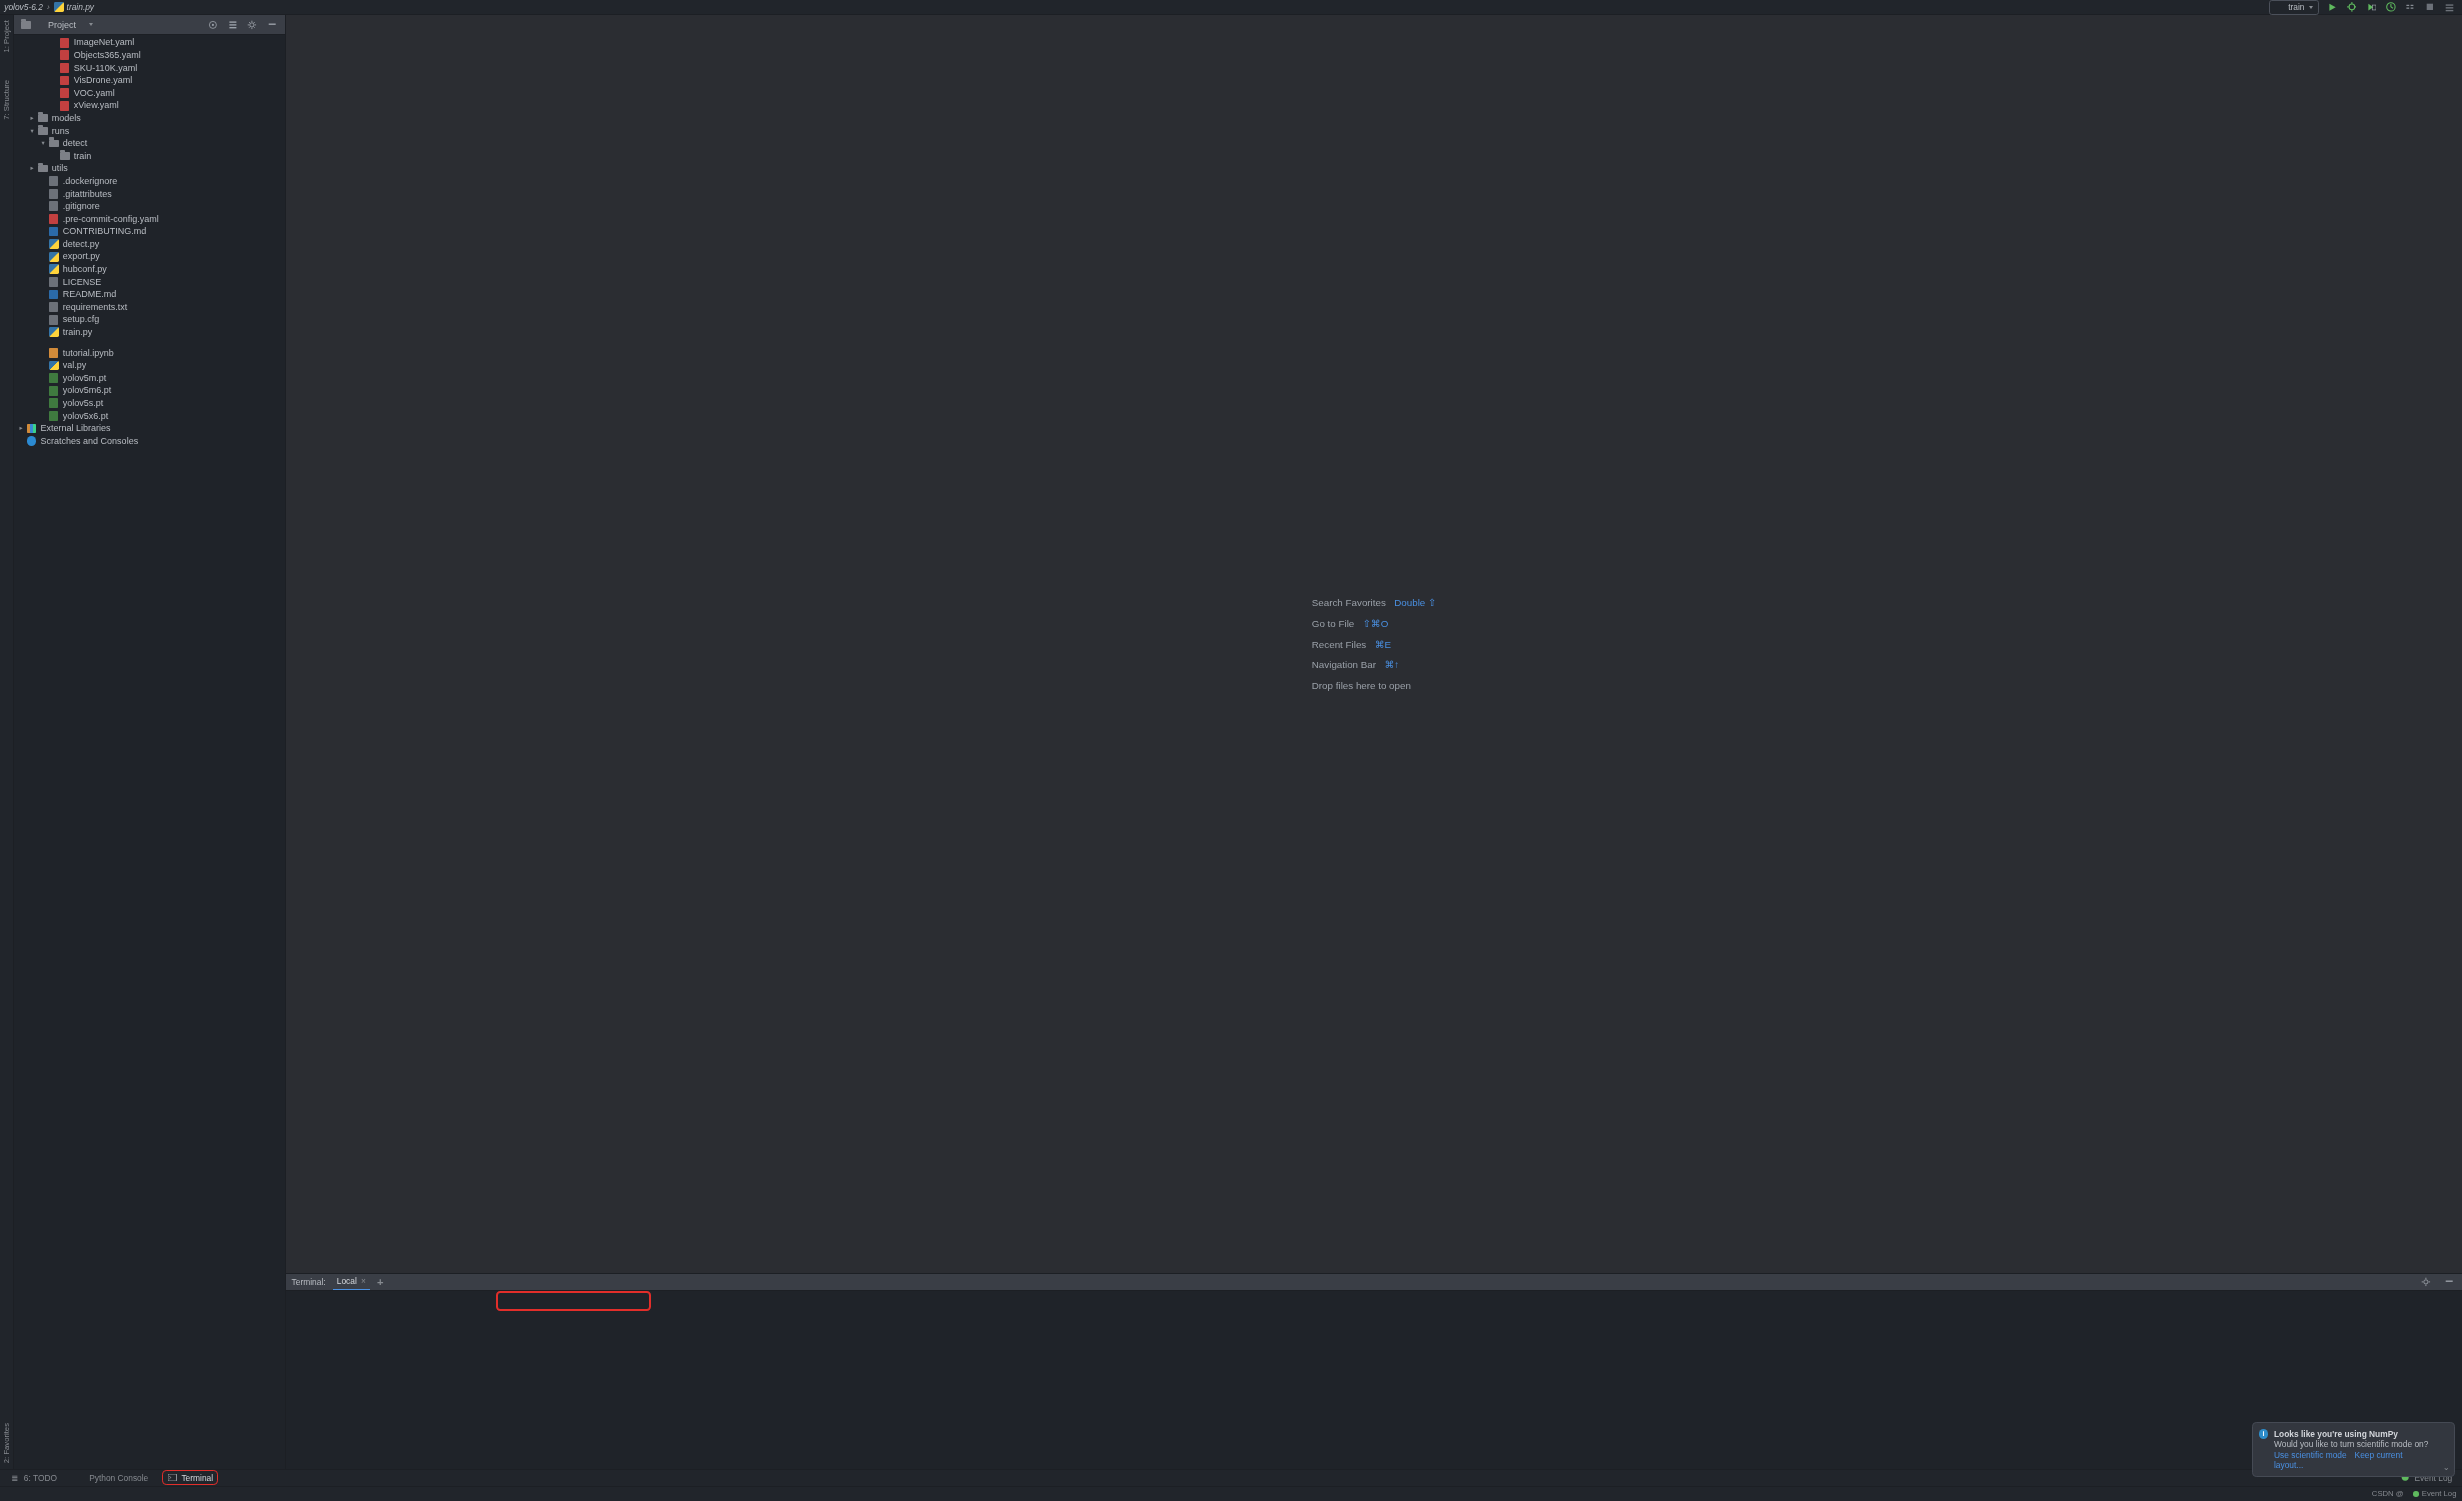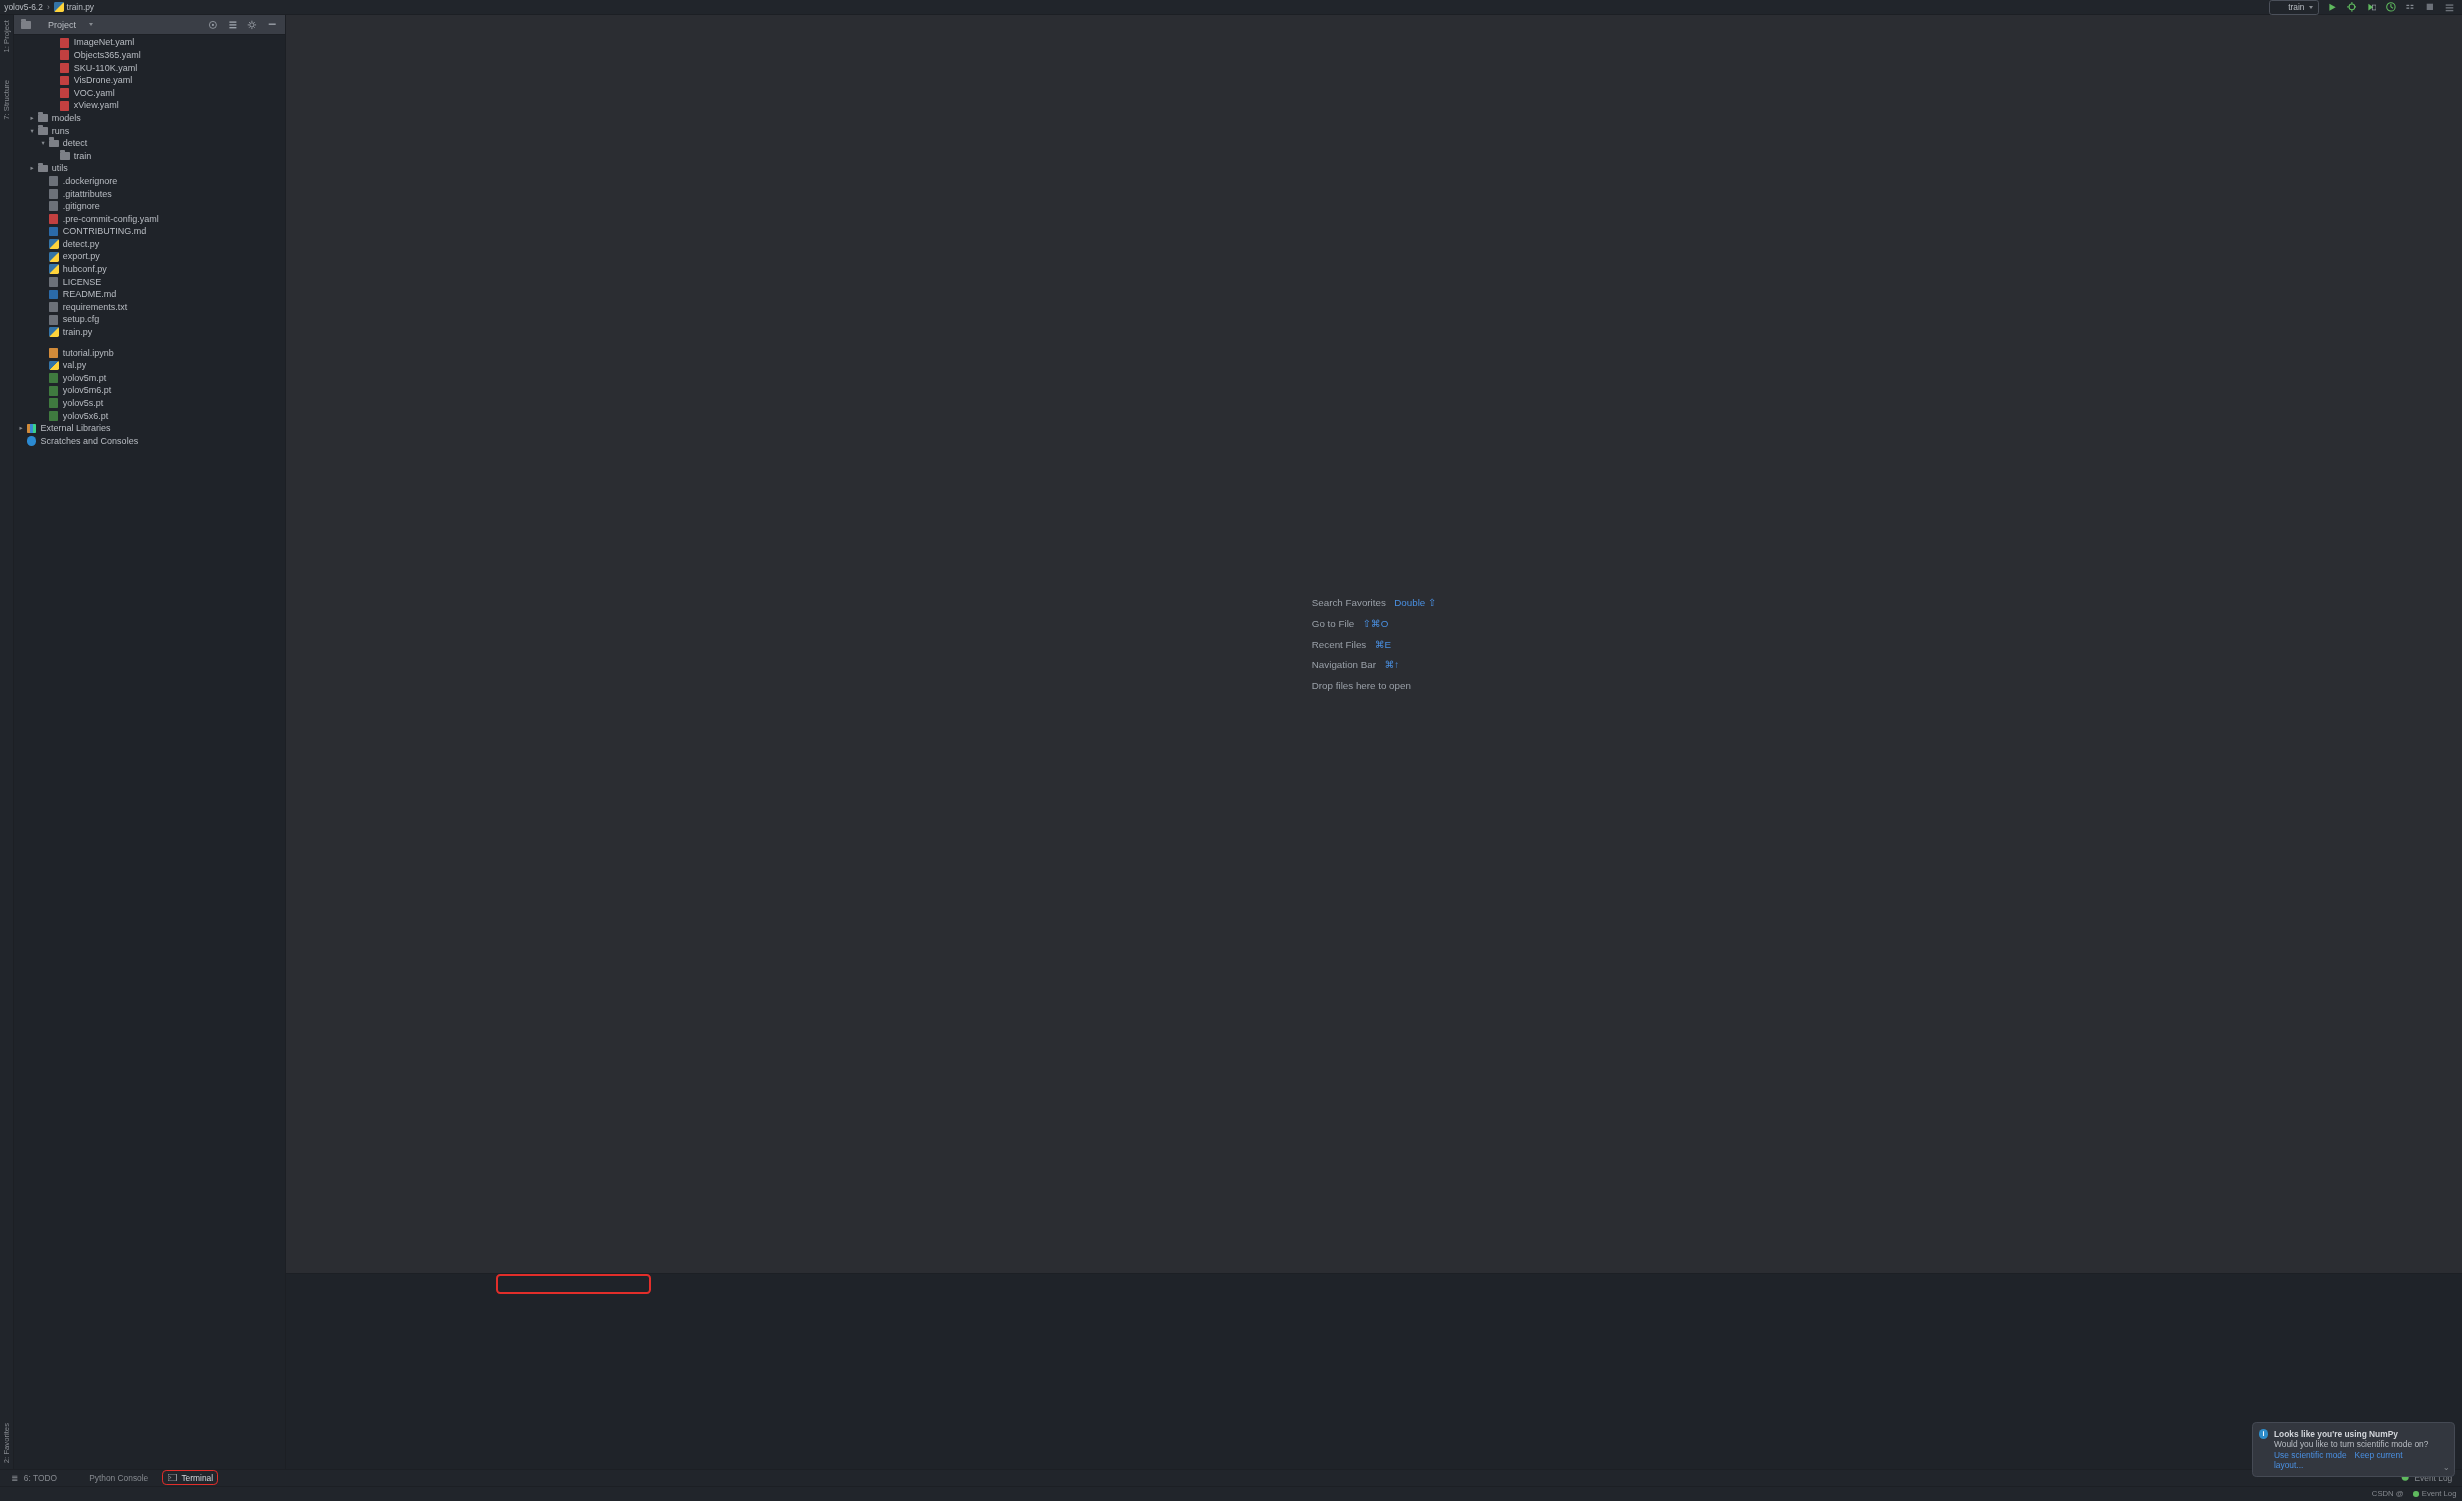--- a/index.html
+++ b/index.html
@@ -31,21 +31,21 @@
   
   .top-bar{
     display:flex;
     align-items:center;
     height:15.4px;
     background:var(--bg-darker);
     border-bottom:0.7px solid var(--border);
     padding:0 4.2px;
     font-size:8.4px;
   }
-  .top-bar .crumbs{display:flex;align-items:flex-end;gap:4.2px;}
+  .top-bar .crumbs{display:flex;align-items:flex-end;gap:4.2px;font-style:italic;}
   .top-bar .crumbs .sep{color:var(--text-dim);}
   .top-bar .crumbs .pyicon{display:inline-block;width:9.8px;height:9.8px;background:linear-gradient(135deg,#3474a7 48%,#ffd43b 52%);border-radius:1.4px;margin-right:2.8px;vertical-align:-1.4px;}
   .top-bar .spacer{flex:1;}
   .run-area{display:flex;align-items:center;gap:5.6px;padding-right:1.4px;}
   .run-config{display:flex;align-items:center;border:0.7px solid #4b505a;border-radius:2.8px;padding:1.4px 5.6px;gap:4.2px;}
   .tri-down{width:0;height:0;border-left:2.8px solid transparent;border-right:2.8px solid transparent;border-top:3.5px solid var(--text-dim);}
   .icon-btn{width:14px;height:14px;display:flex;align-items:center;justify-content:center;cursor:pointer;border-radius:2.1px;}
   svg{display:block;}
   
   .workspace{flex:1;display:flex;min-height:0;}
@@ -465,20 +465,40 @@
             <span>Navigation Bar</span>
             <span class="short">⌘↑</span>
           </div>
         <div class="hint-row">
             <span>Drop files here to open</span>
           </div>
       </div>
     </div>
 
     <div class="terminal-panel">
+      <div class="term-header">
+        <span>Terminal:</span>
+        <div class="term-tab">
+          <span>Local</span>
+          <span class="close-x">×</span>
+        </div>
+        <span class="term-add">+</span>
+        <div class="hspacer" style="flex:1"></div>
+        <div class="hdr-icon">
+            <svg width="9.8" height="9.8" viewBox="0 0 14 14">
+              <circle cx="7" cy="7" r="3" fill="none" stroke="#9aa0a8" stroke-width="1.3"></circle>
+              <path d="M7 1 L7 3 M7 11 L7 13 M1 7 L3 7 M11 7 L13 7" stroke="#9aa0a8" stroke-width="1.3"></path>
+            </svg>
+          </div>
+        <div class="hdr-icon">
+            <svg width="8.4" height="8.4" viewBox="0 0 12 12">
+              <rect x="1" y="5" width="10" height="2" fill="#9aa0a8"></rect>
+            </svg>
+          </div>
+      </div>
       <div class="term-body">
         <div class="redbox"></div>
       </div>
     </div>
   </div>
 </div>
 
 <div class="bottom-strip">
   <div class="bottom-item">
       <span class="bicon">≣</span>

